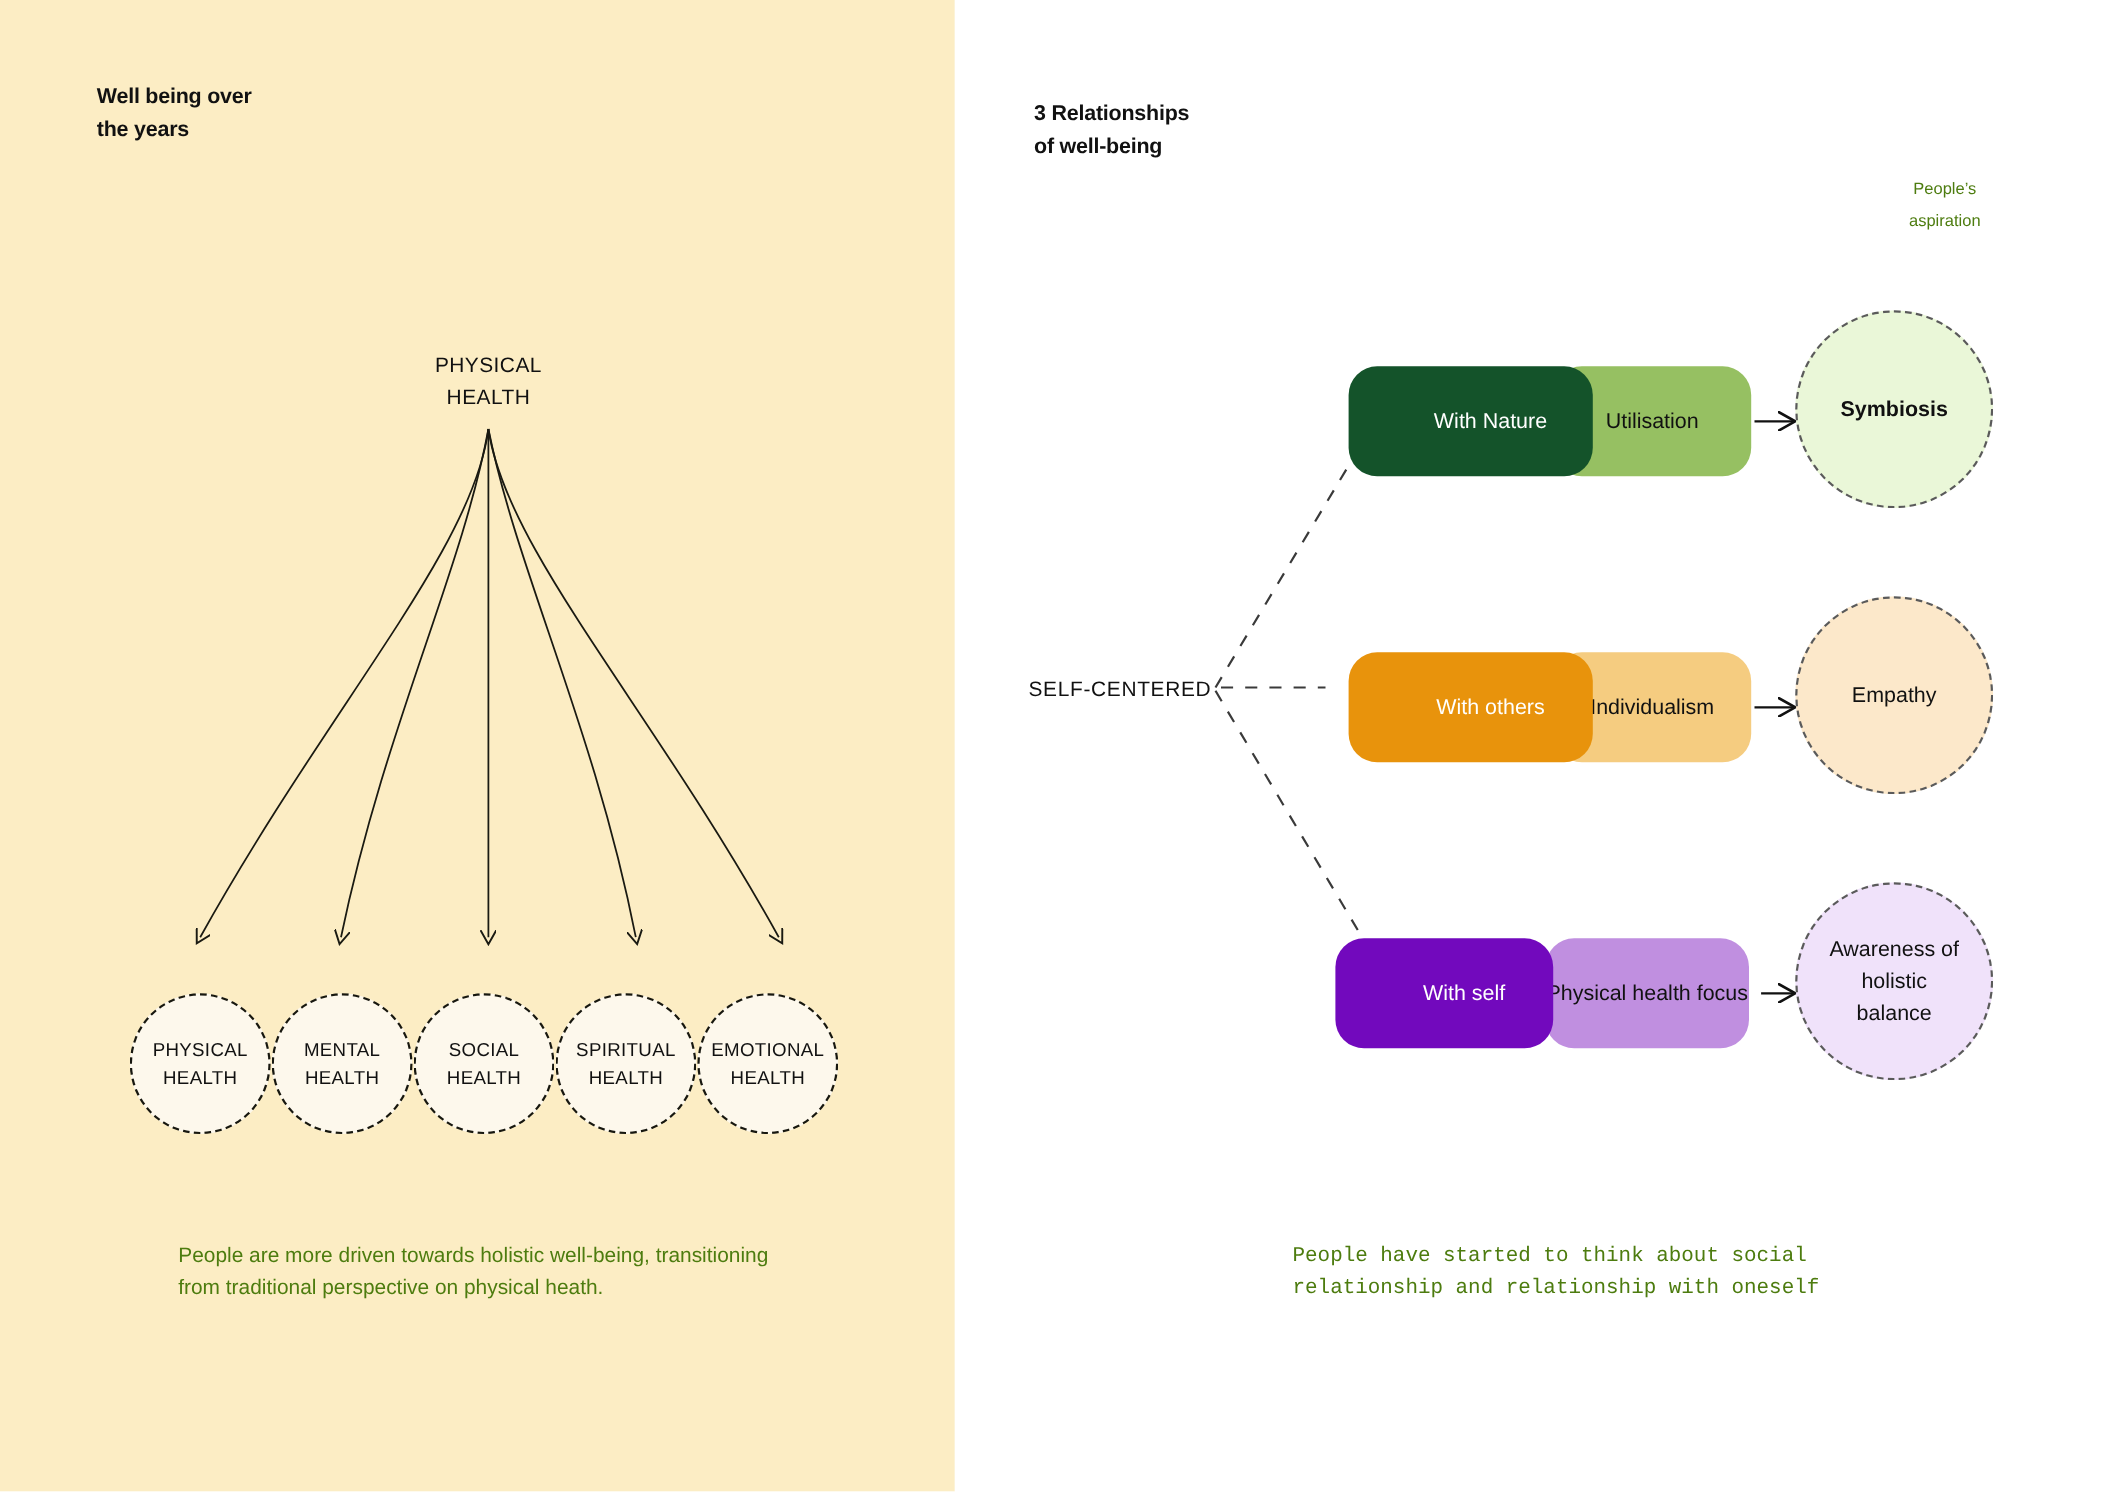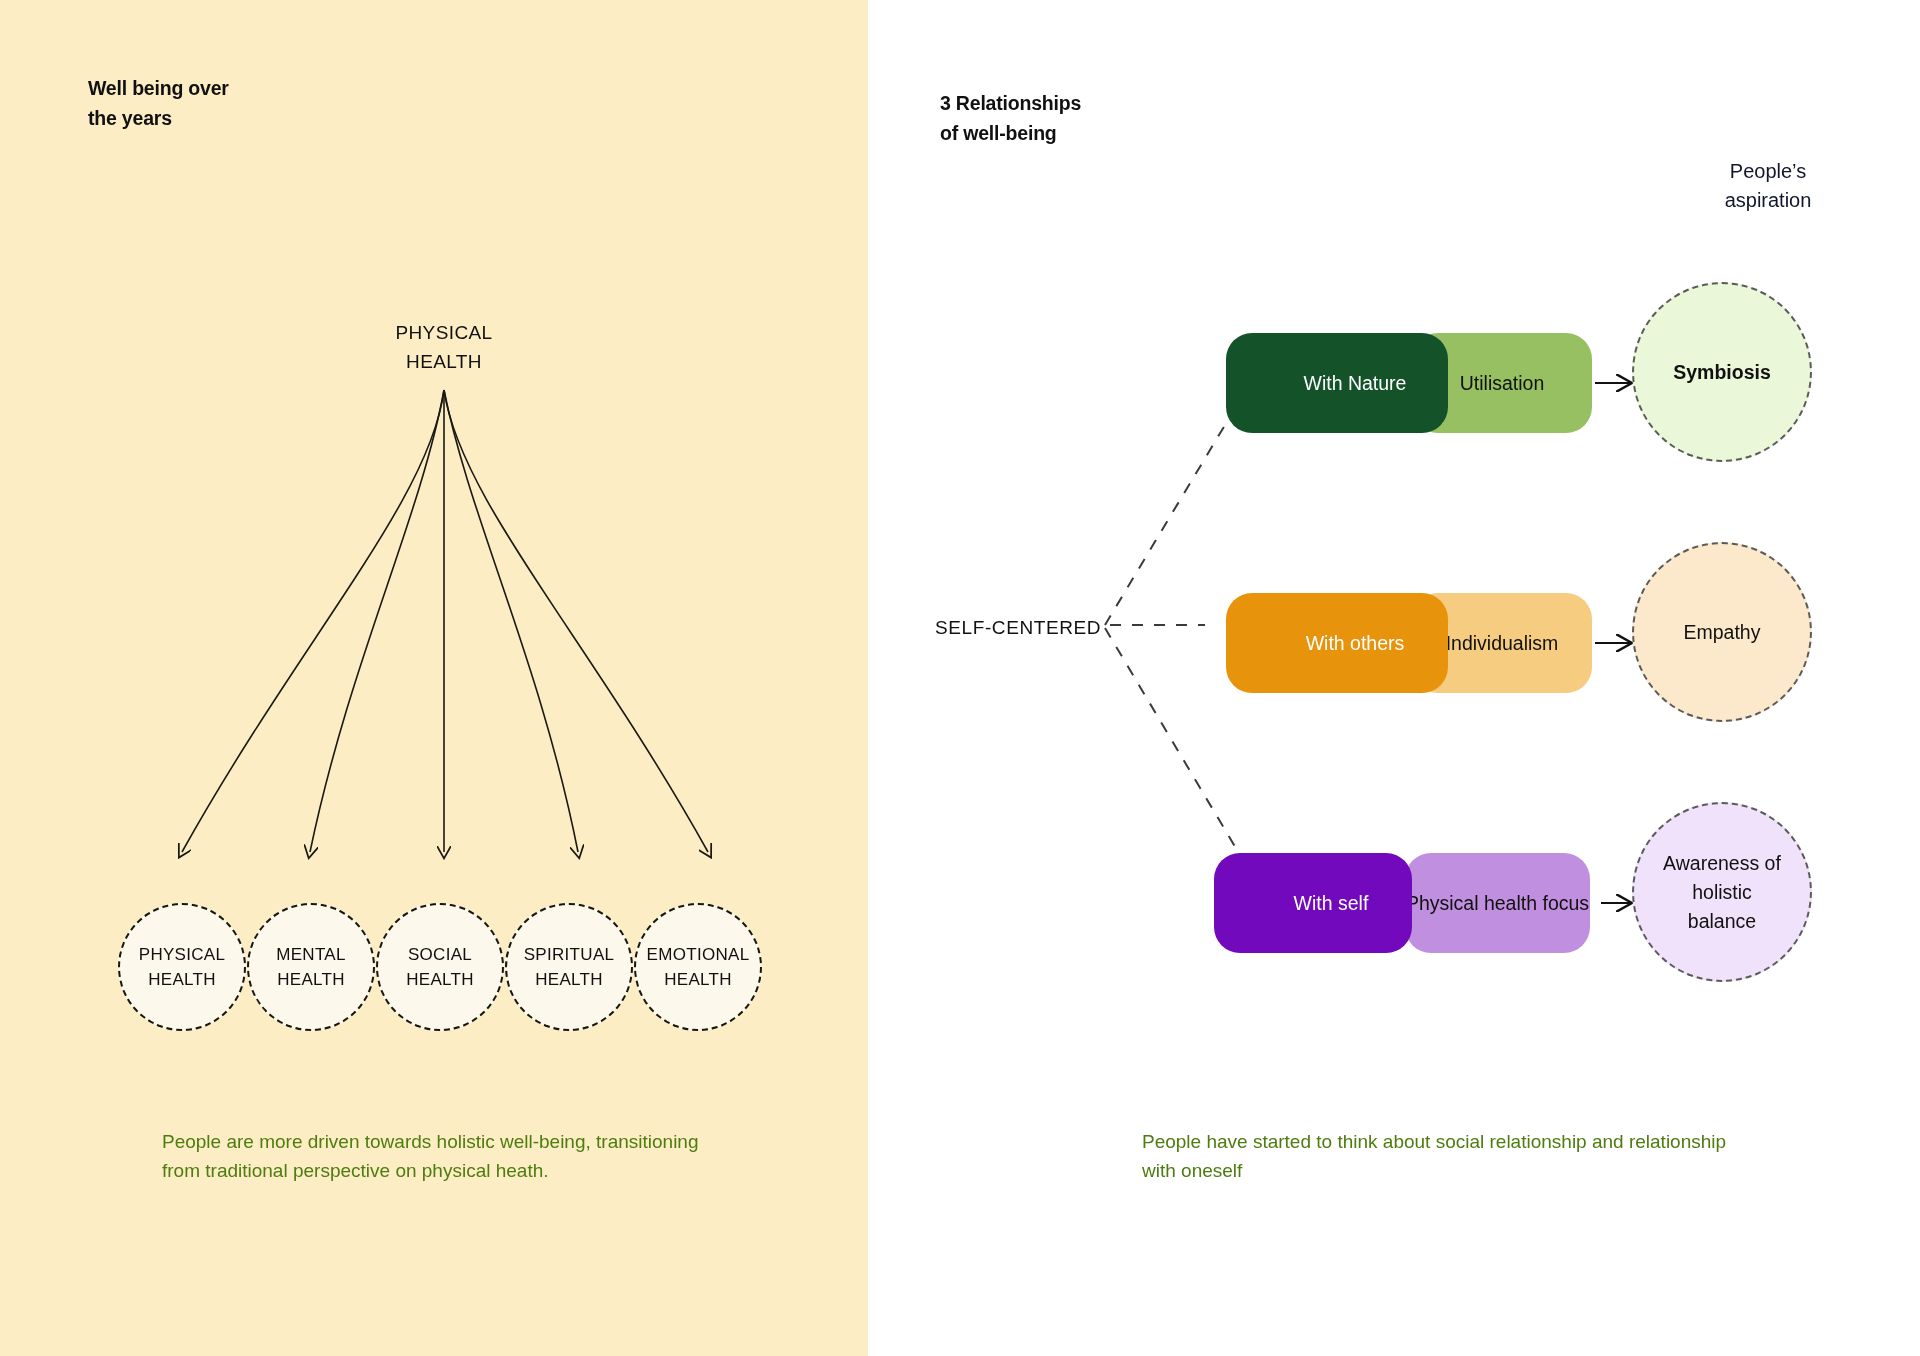--- a/index.html
+++ b/index.html
@@ -36,21 +36,21 @@
   #left-heading { left: 88px; top: 73px; }
   #right-heading { left: 940px; top: 73px; margin-top: 15px; }
 
   .caption {
     position: absolute;
     font-size: 19px;
     line-height: 29px;
     color: #4d7c0f;
   }
   #left-caption { left: 162px; top: 1127px; width: 545px; }
-  #right-caption { left: 1142px; top: 1127px; width: 600px; }
+  #right-caption { left: 1175px; top: 1127px; width: 600px; font-family: Liberation Mono, monospace; }
 
   
   #central-label {
     position: absolute;
     left: 344px; top: 318px; width: 200px;
     text-align: center;
     font-size: 19px;
     line-height: 29px;
     color: #111111;
     letter-spacing: 0.4px;
@@ -79,23 +79,23 @@
     color: #111111;
     letter-spacing: 0.3px;
     white-space: pre-line;
   }
 
   
   #aspiration-label {
     position: absolute;
     left: 1658px; top: 157px; width: 220px;
     text-align: center;
-    font-size: 20px;
-    line-height: 29px;
-    color: #0f172a;
+    font-size: 15px;
+    line-height: 29px;
+    color: #4d7c0f;
     white-space: pre-line;
   }
   #self-centered-label {
     position: absolute;
     left: 935px; top: 615px;
     font-size: 19px;
     line-height: 26px;
     color: #111111;
     letter-spacing: 0.6px;
   }

